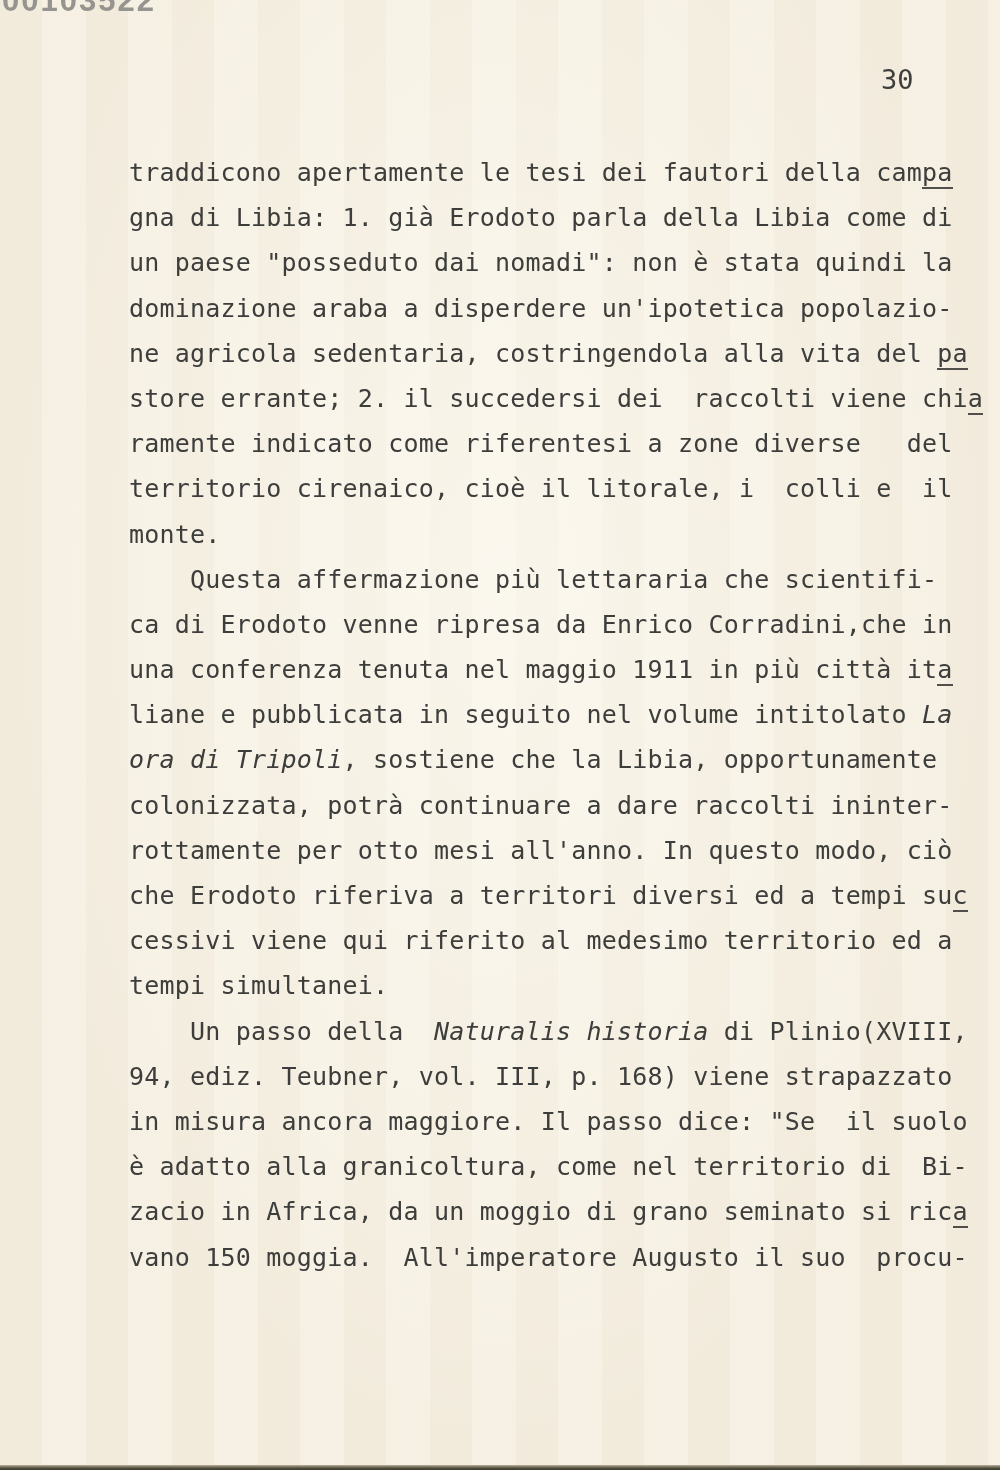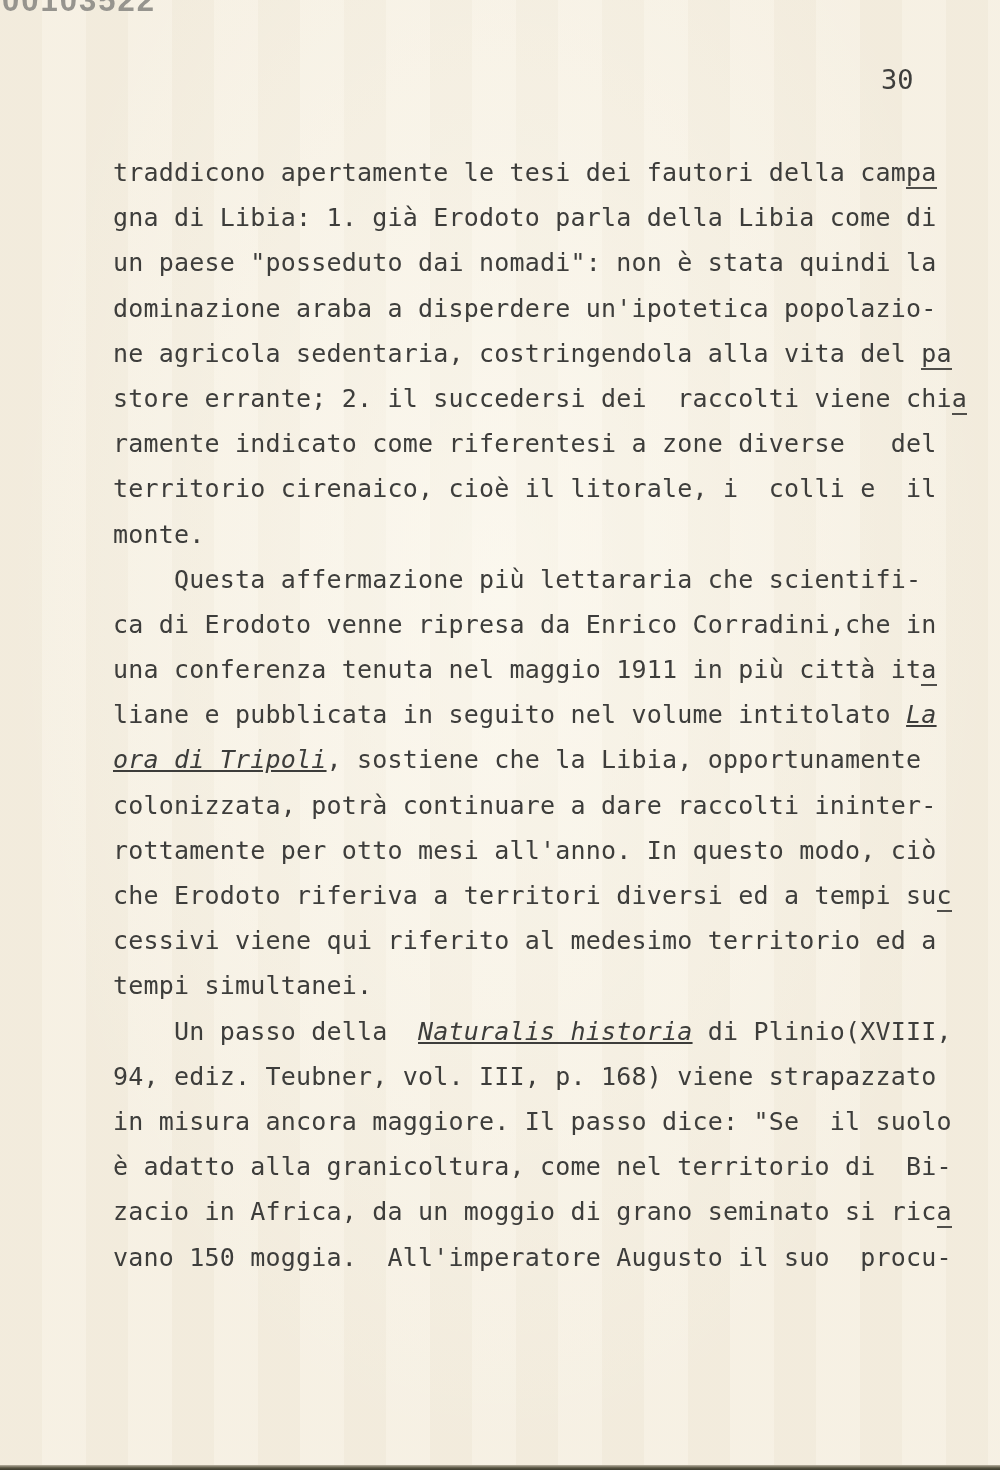--- a/index.html
+++ b/index.html
@@ -44,23 +44,23 @@
     top: 150px;
     left: 113px;
     width: 860px;
     font-size: 25px;
     line-height: 45.2px;
     color: #3d3d3b;
     white-space: pre;
     letter-spacing: 0.2px;
   }
 
-  .line { height: 45.2px; }
+  .line { height: 45.2px; margin-left: 16px; }
 
-  .it { font-style: italic; text-decoration: underline; }
+  .it { font-style: italic; }
 
   .ul {
     display: inline-block;
     line-height: 1.12;
     border-bottom: 2px solid #504f4b;
   }
 
   .bottom-edge {
     position: absolute;
     left: 0;

